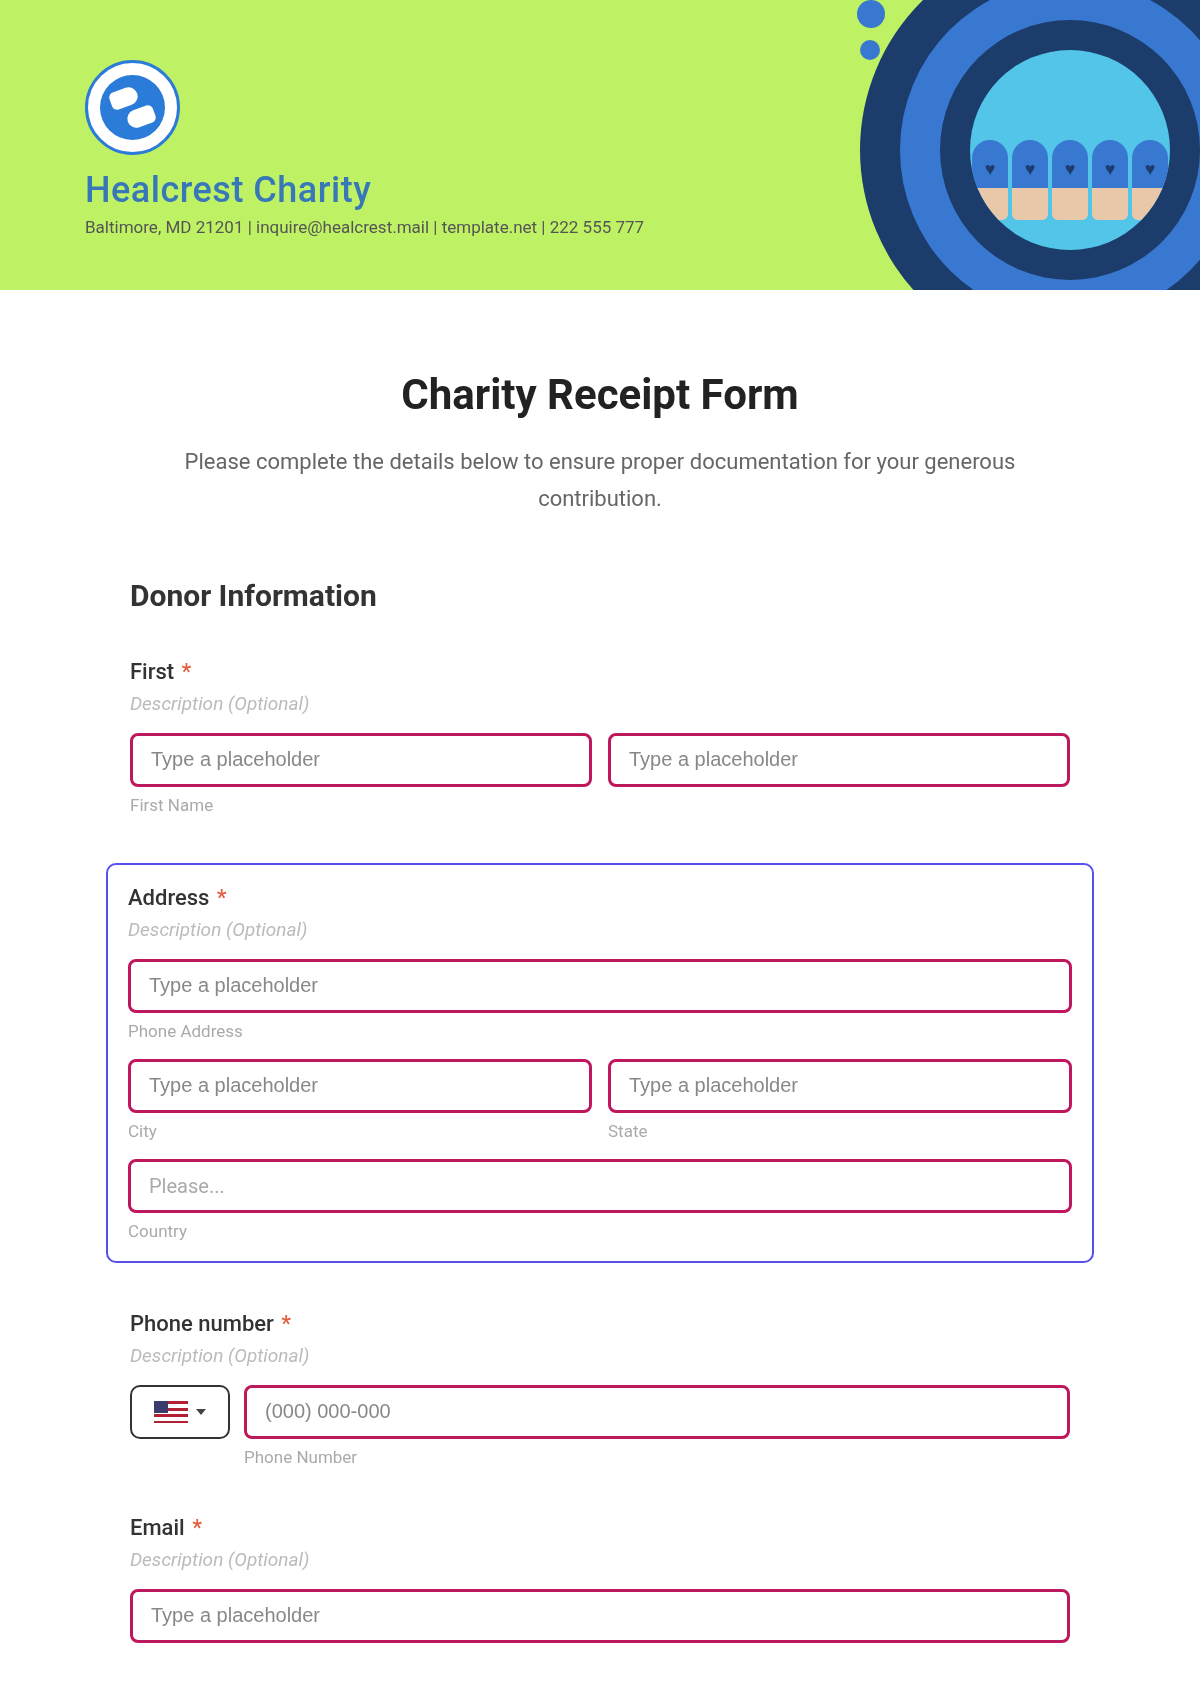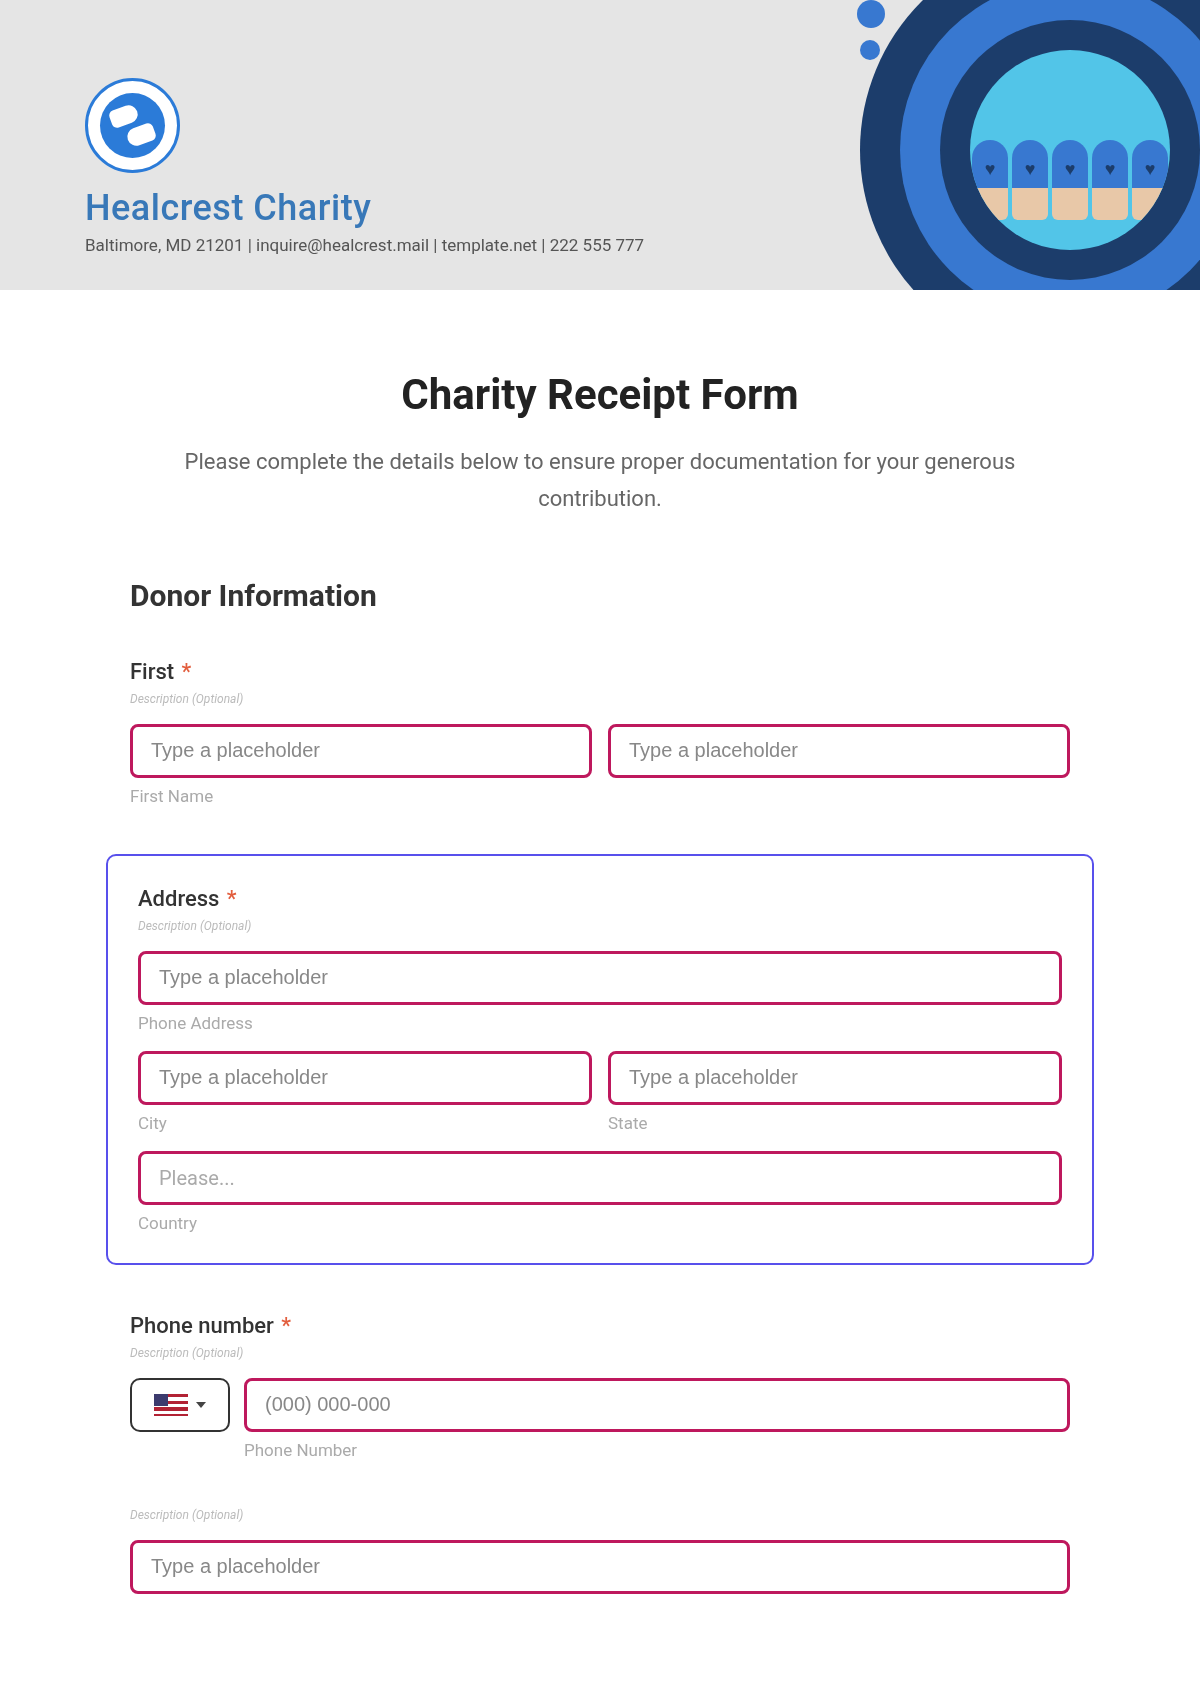--- a/index.html
+++ b/index.html
@@ -3,25 +3,25 @@
   <meta charset="utf-8">
   <style>
     * { box-sizing: border-box; margin: 0; padding: 0; }
     body {
       font-family: -apple-system, BlinkMacSystemFont, "Segoe UI", Roboto, sans-serif;
       background: #fff;
       width: 1200px;
       margin: 0 auto;
     }
     .header {
-      background: #e5e5e5;
+      background: #bef264;
       height: 290px;
       position: relative;
       overflow: hidden;
-      padding: 78px 85px;
+      padding: 60px 85px;
     }
     .logo-circle {
       width: 95px;
       height: 95px;
       border: 3px solid #2b7bd8;
       border-radius: 50%;
       display: flex;
       align-items: center;
       justify-content: center;
       background: #fff;
@@ -147,33 +147,33 @@
     .section-title {
       font-size: 30px;
       font-weight: 700;
       color: #333;
       margin-bottom: 46px;
     }
     .field-group { margin-bottom: 48px; }
     .field-group.focused {
       border: 2px solid #5850ec;
       border-radius: 10px;
-      padding: 30px;
+      padding: 20px;
       margin-left: -24px;
       margin-right: -24px;
     }
     .field-label {
       font-size: 22px;
       font-weight: 500;
       color: #333;
       margin-bottom: 8px;
     }
     .required { color: #e25e3e; margin-left: 2px; }
     .field-desc {
-      font-size: 12px;
+      font-size: 19px;
       color: #bbb;
       font-style: italic;
       margin-bottom: 18px;
     }
     .row { display: flex; gap: 16px; }
     .col { flex: 1; }
     .input, .select {
       width: 100%;
       height: 54px;
       border: 3px solid #be185d;
@@ -314,16 +314,19 @@
         <div class="chevron"></div>
       </div>
       <div class="phone-col">
         <input class="input" placeholder="(000) 000-000" style="">
         <div class="sublabel">Phone Number</div>
       </div>
     </div>
   </div>
 
   <div class="field-group">
+    <div class="field-label">
+      <span>Email</span><span class="required"> *</span>
+    </div>
     <div class="field-desc">Description (Optional)</div>
     <input class="input" placeholder="Type a placeholder" style="">
   </div>
 </div>
 
 </body></html>

